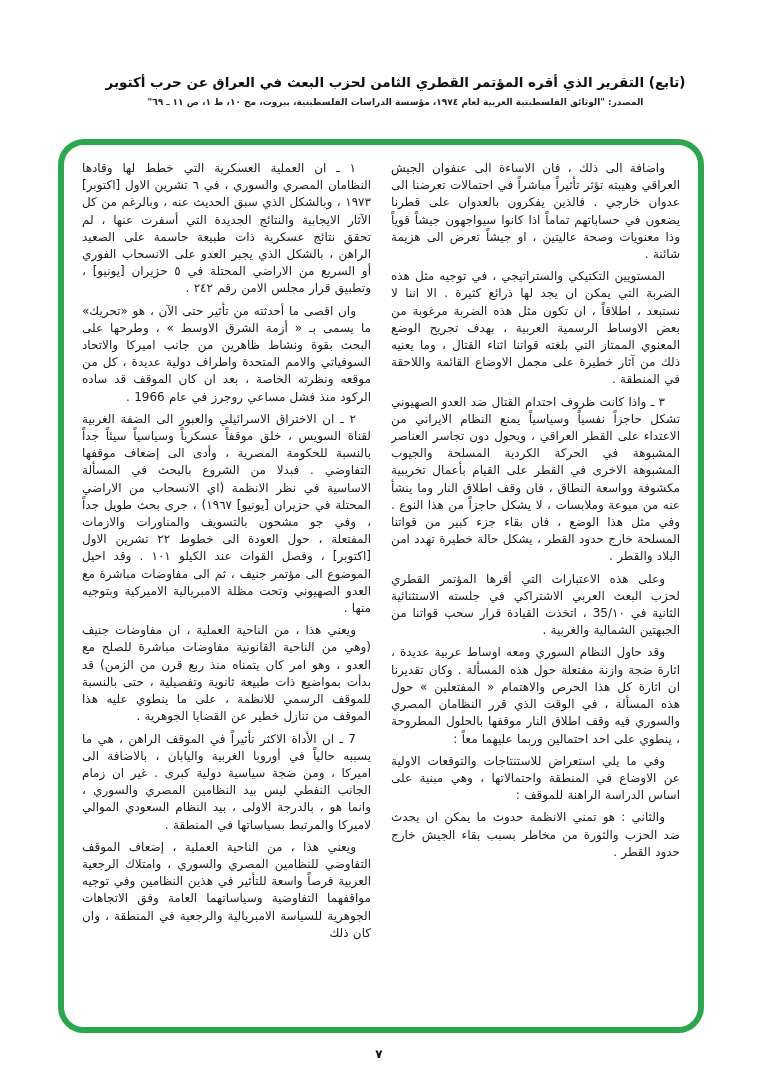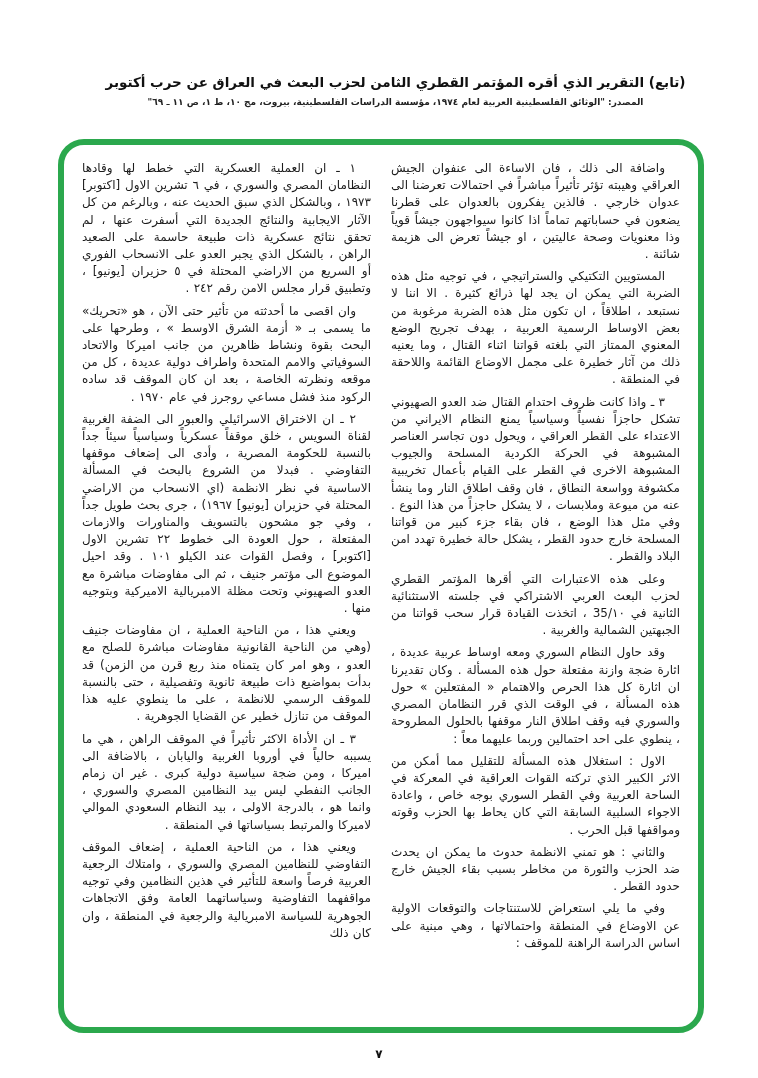--- a/index.html
+++ b/index.html
@@ -102,38 +102,37 @@
           <p class="para">واضافة الى ذلك ، فان الاساءة الى عنفوان الجيش العراقي وهيبته تؤثر تأثيراً مباشراً في احتمالات تعرضنا الى عدوان خارجي . فالذين يفكرون بالعدوان على قطرنا يضعون في حساباتهم تماماً اذا كانوا سيواجهون جيشاً قوياً وذا معنويات وصحة عاليتين ، او جيشاً تعرض الى هزيمة شائنة .</p>
 
           <p class="para">المستويين التكتيكي والستراتيجي ، في توجيه مثل هذه الضربة التي يمكن ان يجد لها ذرائع كثيرة . الا اننا لا نستبعد ، اطلاقاً ، ان تكون مثل هذه الضربة مرغوبة من بعض الاوساط الرسمية العربية ، بهدف تجريح الوضع المعنوي الممتاز التي بلغته قواتنا اثناء القتال ، وما يعنيه ذلك من آثار خطيرة على مجمل الاوضاع القائمة واللاحقة في المنطقة .</p>
 
           <p class="para">٣ ـ واذا كانت ظروف احتدام القتال ضد العدو الصهيوني تشكل حاجزاً نفسياً وسياسياً يمنع النظام الايراني من الاعتداء على القطر العراقي ، ويحول دون تجاسر العناصر المشبوهة في الحركة الكردية المسلحة والجيوب المشبوهة الاخرى في القطر على القيام بأعمال تخريبية مكشوفة وواسعة النطاق ، فان وقف اطلاق النار وما ينشأ عنه من ميوعة وملابسات ، لا يشكل حاجزاً من هذا النوع . وفي مثل هذا الوضع ، فان بقاء جزء كبير من قواتنا المسلحة خارج حدود القطر ، يشكل حالة خطيرة تهدد امن البلاد والقطر .</p>
 
           <p class="para">وعلى هذه الاعتبارات التي أقرها المؤتمر القطري لحزب البعث العربي الاشتراكي في جلسته الاستثنائية الثانية في 35/١٠ ، اتخذت القيادة قرار سحب قواتنا من الجبهتين الشمالية والغربية .</p>
 
           <p class="para">وقد حاول النظام السوري ومعه اوساط عربية عديدة ، اثارة ضجة وازنة مفتعلة حول هذه المسألة . وكان تقديرنا ان اثارة كل هذا الحرص والاهتمام « المفتعلين » حول هذه المسألة ، في الوقت الذي قرر النظامان المصري والسوري فيه وقف اطلاق النار موقفها بالحلول المطروحة ، ينطوي على احد احتمالين وربما عليهما معاً :</p>
 
-          <p class="para">الاول : استغلال هذه المسألة للتقليل مما أمكن من الاثر الكبير الذي تركته القوات العراقية في المعركة في الساحة العربية وفي القطر السوري بوجه خاص ، واعادة الاجواء السلبية السابقة التي كان يحاط بها الحزب وقوته ومواقفها قبل الحرب .</p>
+
+          <p class="para">وفي ما يلي استعراض للاستنتاجات والتوقعات الاولية عن الاوضاع في المنطقة واحتمالاتها ، وهي مبنية على اساس الدراسة الراهنة للموقف :</p>
 
           <p class="para">والثاني : هو تمني الانظمة حدوث ما يمكن ان يحدث ضد الحزب والثورة من مخاطر بسبب بقاء الجيش خارج حدود القطر .</p>
-
-          <p class="para">وفي ما يلي استعراض للاستنتاجات والتوقعات الاولية عن الاوضاع في المنطقة واحتمالاتها ، وهي مبنية على اساس الدراسة الراهنة للموقف :</p>
         </div>
 
       <div class="col col-left">
 
           <p class="para">١ ـ ان العملية العسكرية التي خطط لها وقادها النظامان المصري والسوري ، في ٦ تشرين الاول [اكتوبر] ١٩٧٣ ، وبالشكل الذي سبق الحديث عنه ، وبالرغم من كل الآثار الايجابية والنتائج الجديدة التي أسفرت عنها ، لم تحقق نتائج عسكرية ذات طبيعة حاسمة على الصعيد الراهن ، بالشكل الذي يجبر العدو على الانسحاب الفوري أو السريع من الاراضي المحتلة في ٥ حزيران [يونيو] ، وتطبيق قرار مجلس الامن رقم ٢٤٢ .</p>
 
-          <p class="para">وان اقصى ما أحدثته من تأثير حتى الآن ، هو «تحريك» ما يسمى بـ « أزمة الشرق الاوسط » ، وطرحها على البحث بقوة ونشاط ظاهرين من جانب اميركا والاتحاد السوفياتي والامم المتحدة واطراف دولية عديدة ، كل من موقعه ونظرته الخاصة ، بعد ان كان الموقف قد ساده الركود منذ فشل مساعي روجرز في عام ١٩٧٠ .</p>
+          <p class="para">وان اقصى ما أحدثته من تأثير حتى الآن ، هو «تحريك» ما يسمى بـ « أزمة الشرق الاوسط » ، وطرحها على البحث بقوة ونشاط ظاهرين من جانب اميركا والاتحاد السوفياتي والامم المتحدة واطراف دولية عديدة ، كل من موقعه ونظرته الخاصة ، بعد ان كان الموقف قد ساده الركود منذ فشل مساعي روجرز في عام 1966 .</p>
 
           <p class="para">٢ ـ ان الاختراق الاسرائيلي والعبور الى الضفة الغربية لقناة السويس ، خلق موقفاً عسكرياً وسياسياً سيئاً جداً بالنسبة للحكومة المصرية ، وأدى الى إضعاف موقفها التفاوضي . فبدلا من الشروع بالبحث في المسألة الاساسية في نظر الانظمة (اي الانسحاب من الاراضي المحتلة في حزيران [يونيو] ١٩٦٧) ، جرى بحث طويل جداً ، وفي جو مشحون بالتسويف والمناورات والازمات المفتعلة ، حول العودة الى خطوط ٢٢ تشرين الاول [اكتوبر] ، وفصل القوات عند الكيلو ١٠١ . وقد احيل الموضوع الى مؤتمر جنيف ، ثم الى مفاوضات مباشرة مع العدو الصهيوني وتحت مظلة الامبريالية الاميركية وبتوجيه منها .</p>
 
           <p class="para">ويعني هذا ، من الناحية العملية ، ان مفاوضات جنيف (وهي من الناحية القانونية مفاوضات مباشرة للصلح مع العدو ، وهو امر كان يتمناه منذ ربع قرن من الزمن) قد بدأت بمواضيع ذات طبيعة ثانوية وتفصيلية ، حتى بالنسبة للموقف الرسمي للانظمة ، على ما ينطوي عليه هذا الموقف من تنازل خطير عن القضايا الجوهرية .</p>
 
-          <p class="para">٣ ـ ان الأداة الاكثر تأثيراً في الموقف الراهن ، هي ما يسببه حالياً في أوروبا الغربية واليابان ، بالاضافة الى اميركا ، ومن ضجة سياسية دولية كبرى . غير ان زمام الجانب النفطي ليس بيد النظامين المصري والسوري ، وانما هو ، بالدرجة الاولى ، بيد النظام السعودي الموالي لاميركا والمرتبط بسياساتها في المنطقة .</p>
+          <p class="para">7 ـ ان الأداة الاكثر تأثيراً في الموقف الراهن ، هي ما يسببه حالياً في أوروبا الغربية واليابان ، بالاضافة الى اميركا ، ومن ضجة سياسية دولية كبرى . غير ان زمام الجانب النفطي ليس بيد النظامين المصري والسوري ، وانما هو ، بالدرجة الاولى ، بيد النظام السعودي الموالي لاميركا والمرتبط بسياساتها في المنطقة .</p>
 
           <p class="para">ويعني هذا ، من الناحية العملية ، إضعاف الموقف التفاوضي للنظامين المصري والسوري ، وامتلاك الرجعية العربية فرصاً واسعة للتأثير في هذين النظامين وفي توجيه مواقفهما التفاوضية وسياساتهما العامة وفق الاتجاهات الجوهرية للسياسة الامبريالية والرجعية في المنطقة ، وان كان ذلك</p>
         </div>
 
     </div>
   </div>
 
   <footer class="doc-footer">
     <span class="page-number">٧</span>
   </footer>

